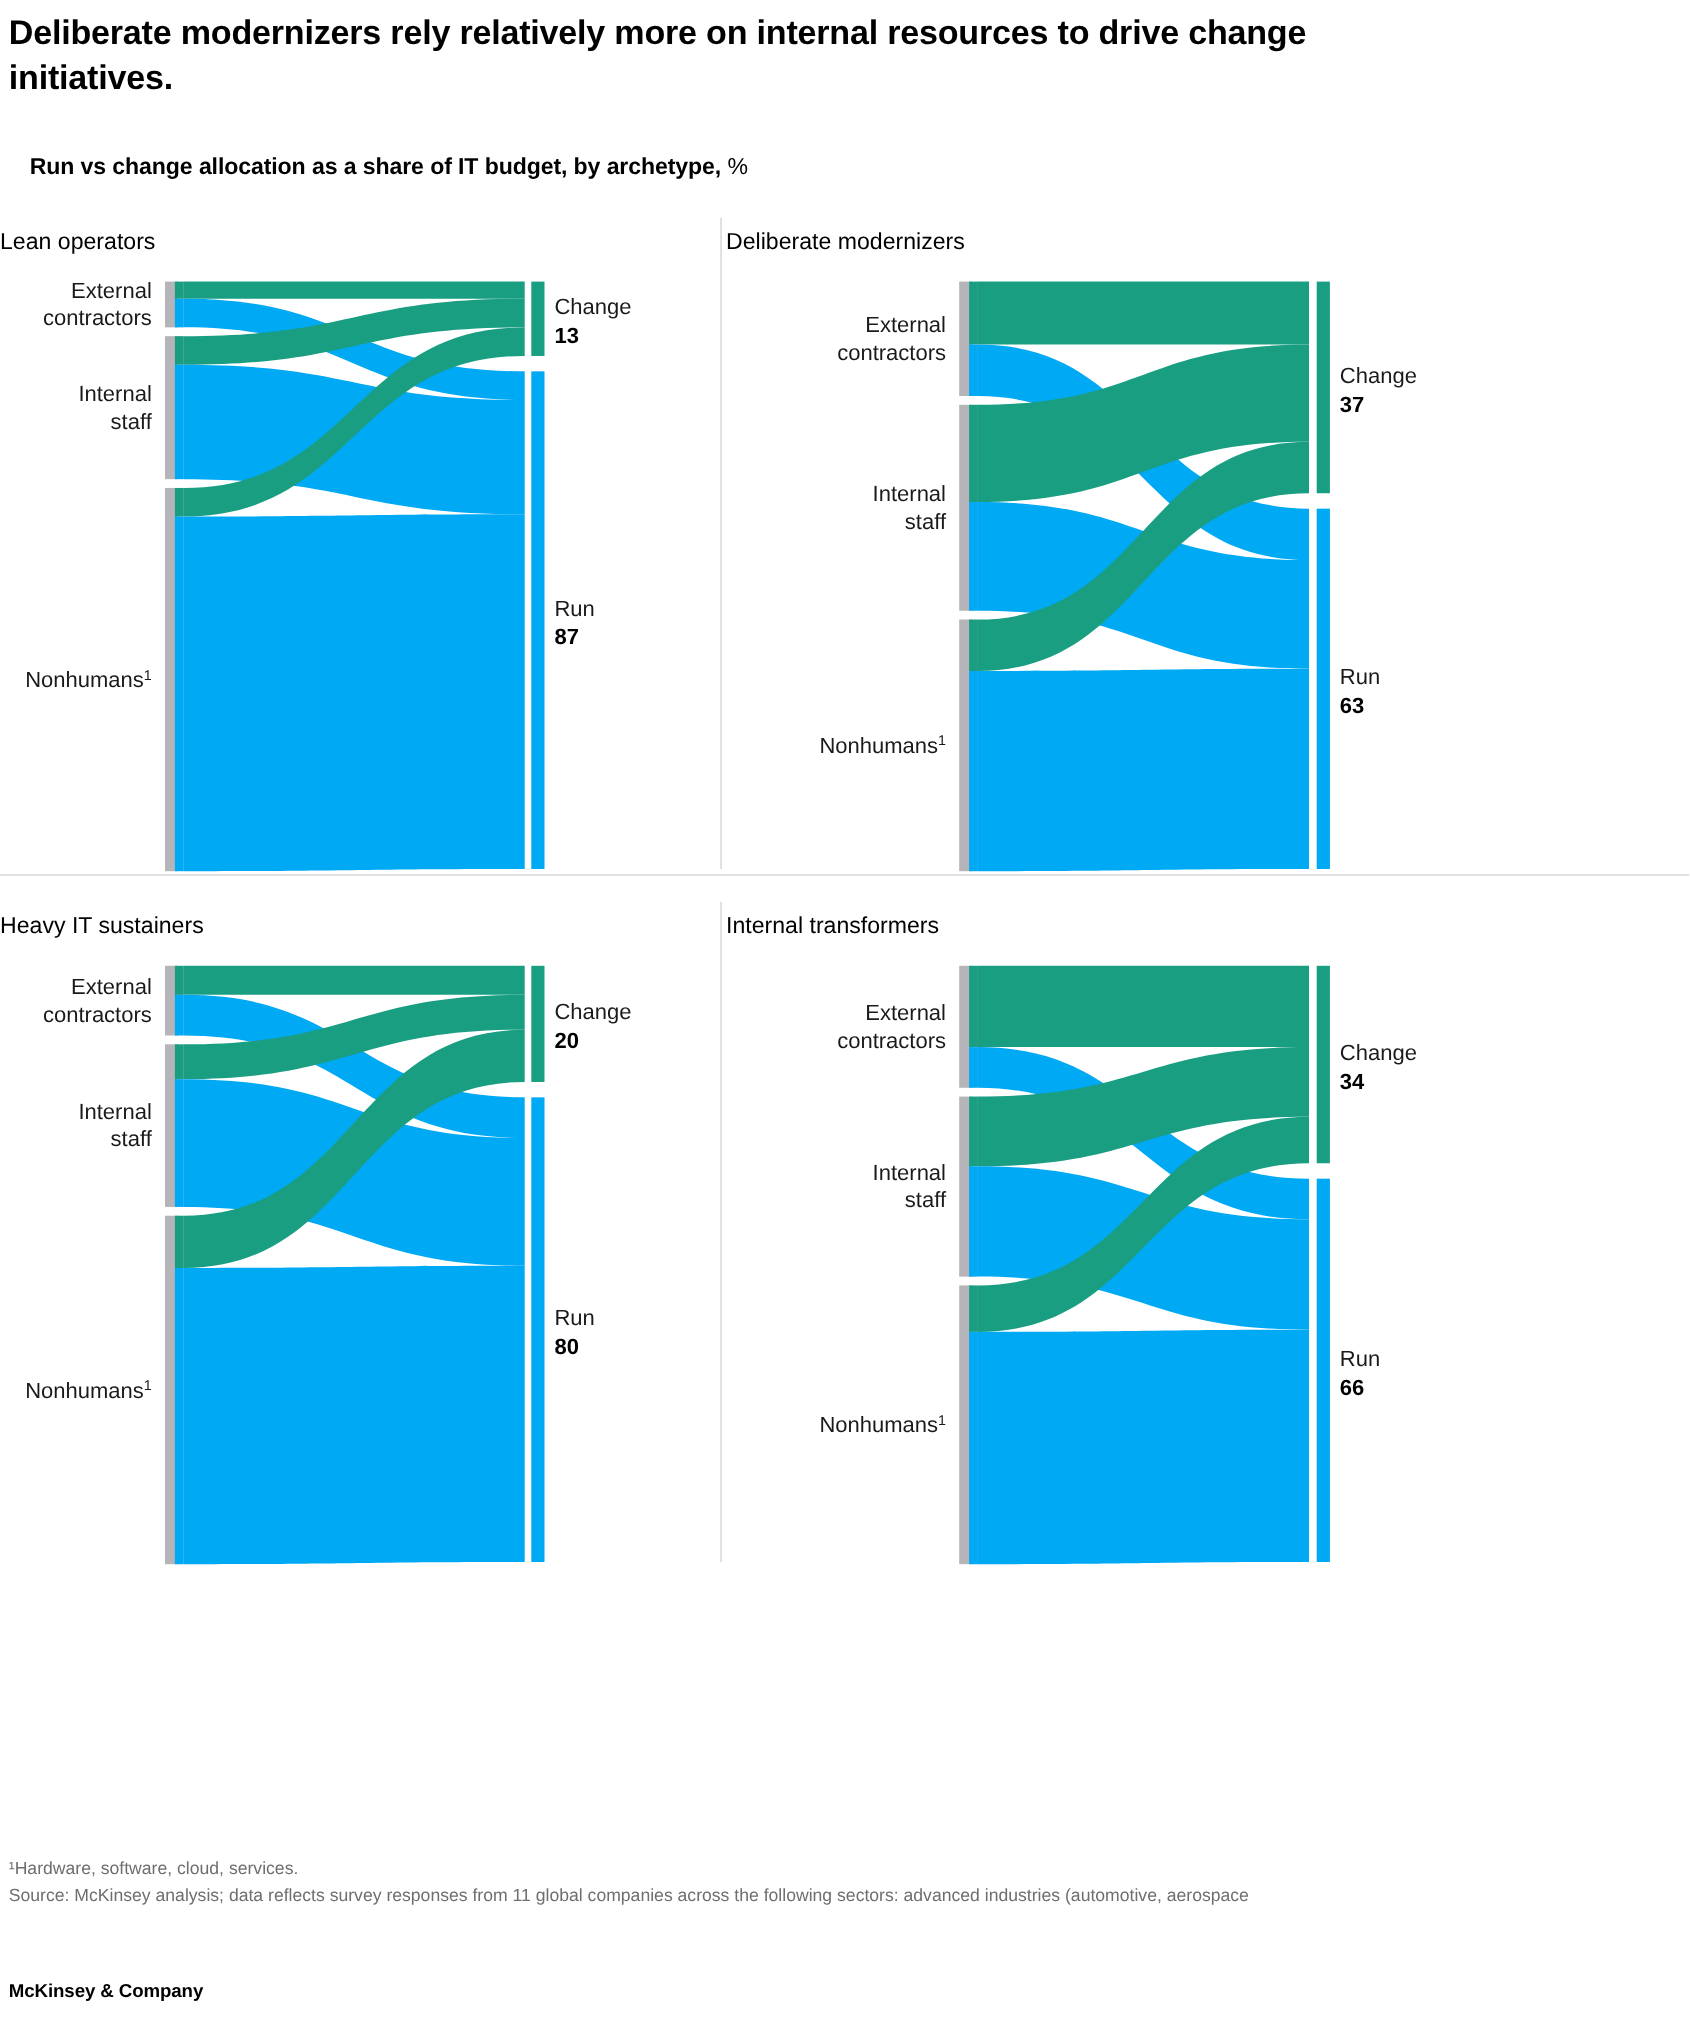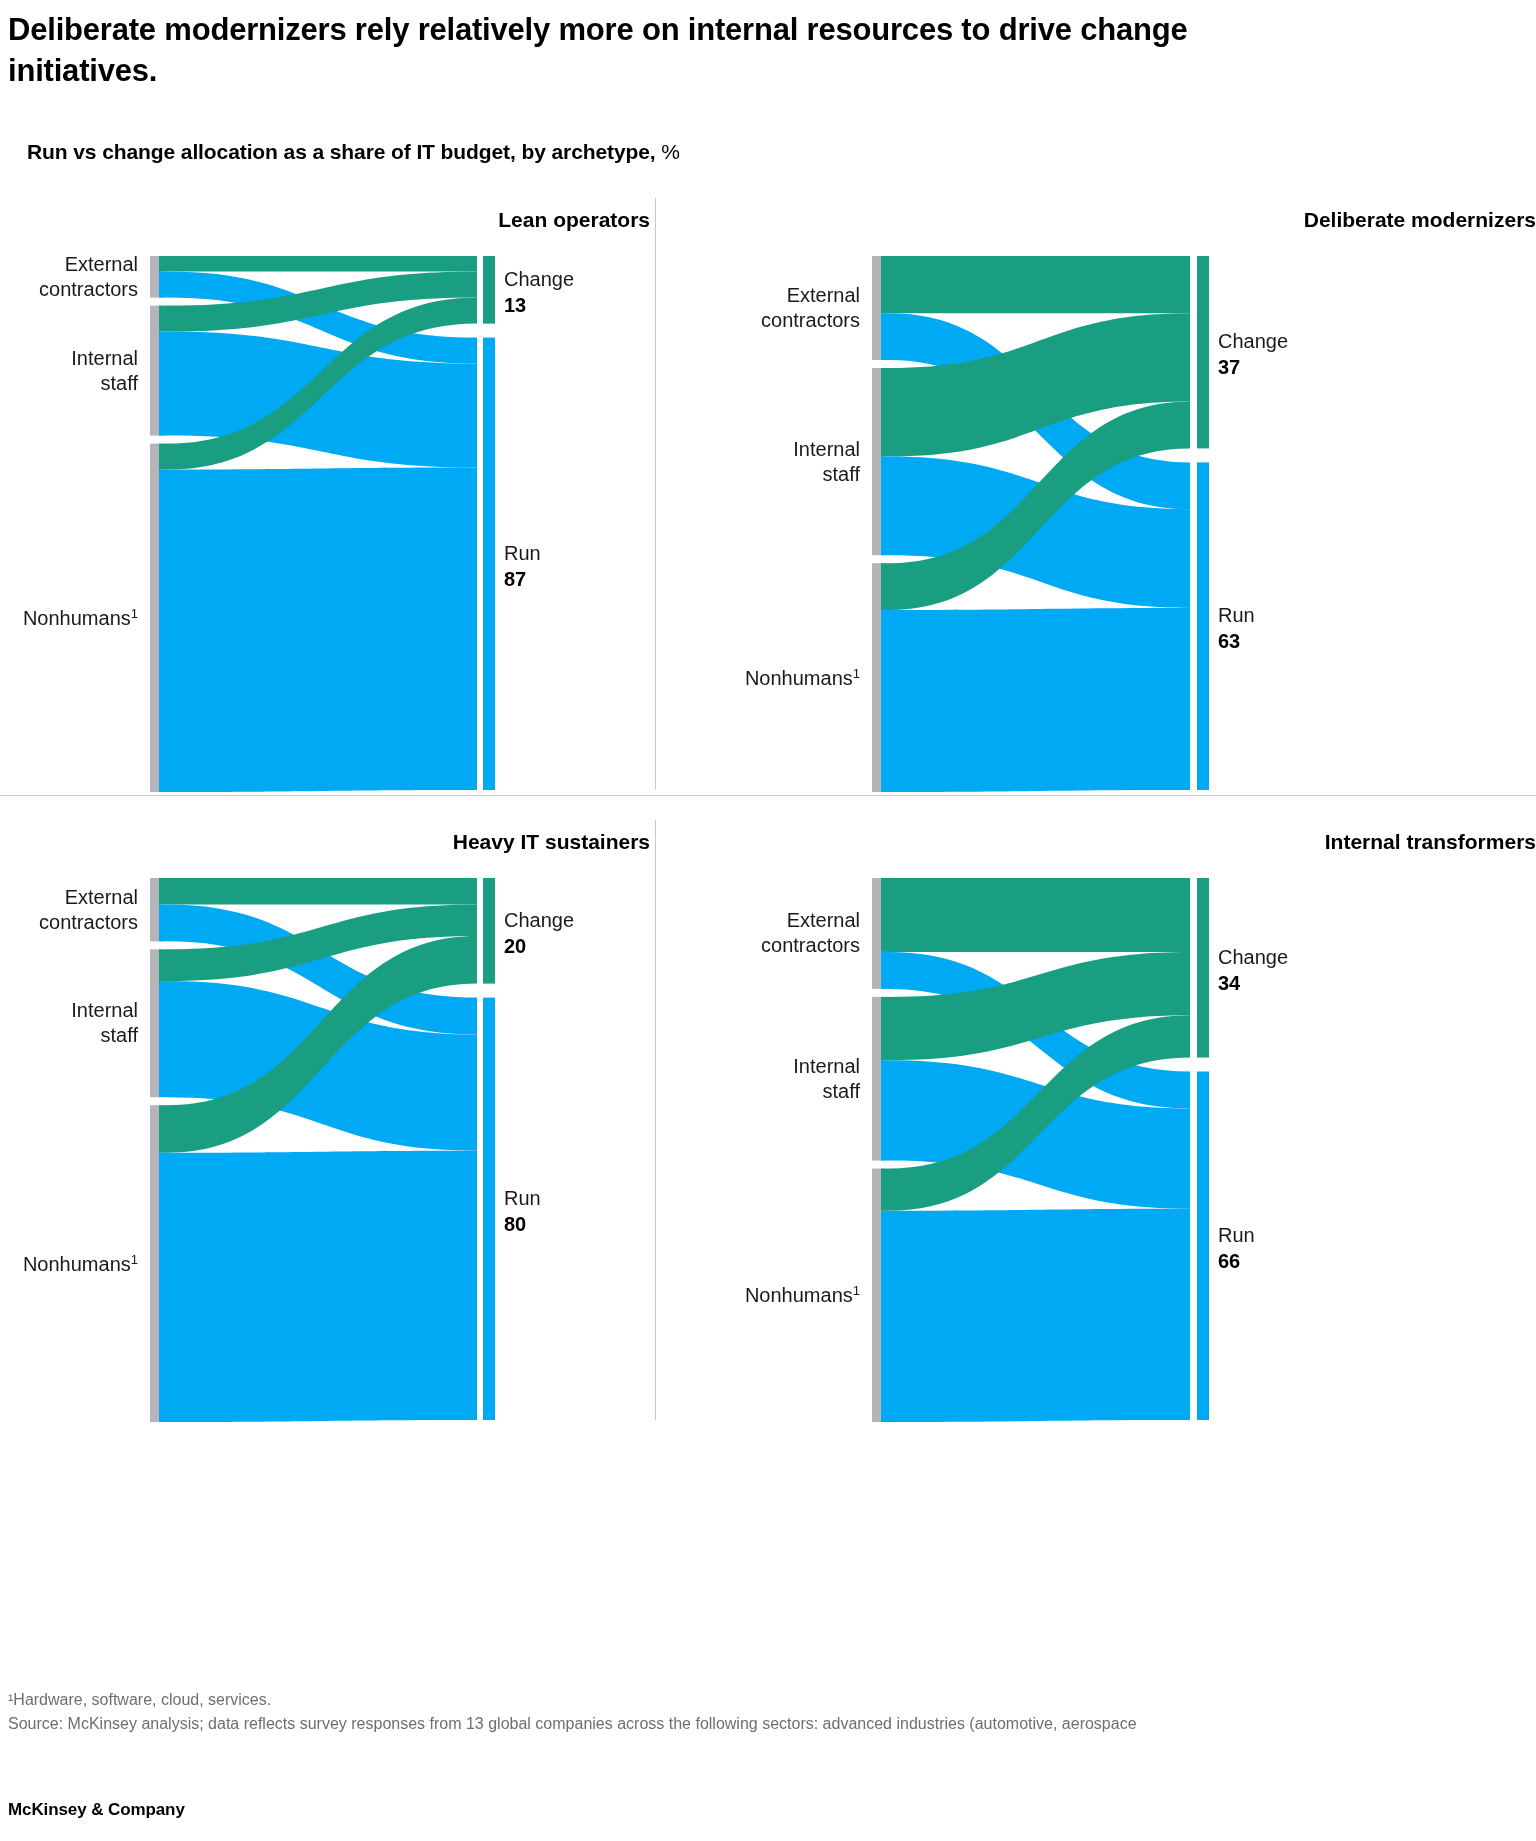--- a/index.html
+++ b/index.html
@@ -59,23 +59,23 @@
     left: 655px;
     top: 820px;
     width: 1px;
     height: 600px;
     background: #c8c8c8;
   }
   .panel { position: absolute; }
   .panel-title {
     position: absolute;
     font-size: 21px;
-    font-weight: bold;
-    color: #000000;
-    text-align: right;
+    font-weight: normal;
+    color: #000000;
+    text-align: left;
     white-space: nowrap;
   }
   svg { display: block; overflow: visible; }
   .node-label, .side-label {
     font-family: "Liberation Sans", sans-serif;
     font-size: 20px;
     fill: #1a1a1a;
   }
   .side-value {
     font-family: "Liberation Sans", sans-serif;
@@ -239,18 +239,18 @@
         <text x="200" y="475.28" text-anchor="end" class="node-label"><tspan x="200" dy="7">Nonhumans</tspan><tspan baseline-shift="super" font-size="13px">1</tspan></text>
         <text x="558" y="143.76" class="side-label">Change</text>
         <text x="558" y="169.76" class="side-value">34</text>
         <text x="558" y="421.76" class="side-label">Run</text>
         <text x="558" y="447.76" class="side-value">66</text>
       </svg>
   </div>
 
   <div class="footnotes">
     <div>¹Hardware, software, cloud, services.</div>
-    <div>Source: McKinsey analysis; data reflects survey responses from 13 global companies across the following sectors: advanced industries (automotive, aerospace</div>
+    <div>Source: McKinsey analysis; data reflects survey responses from 11 global companies across the following sectors: advanced industries (automotive, aerospace</div>
   </div>
 
   <div class="brand">McKinsey &amp; Company</div>
 
 </div>
 
 </body></html>

